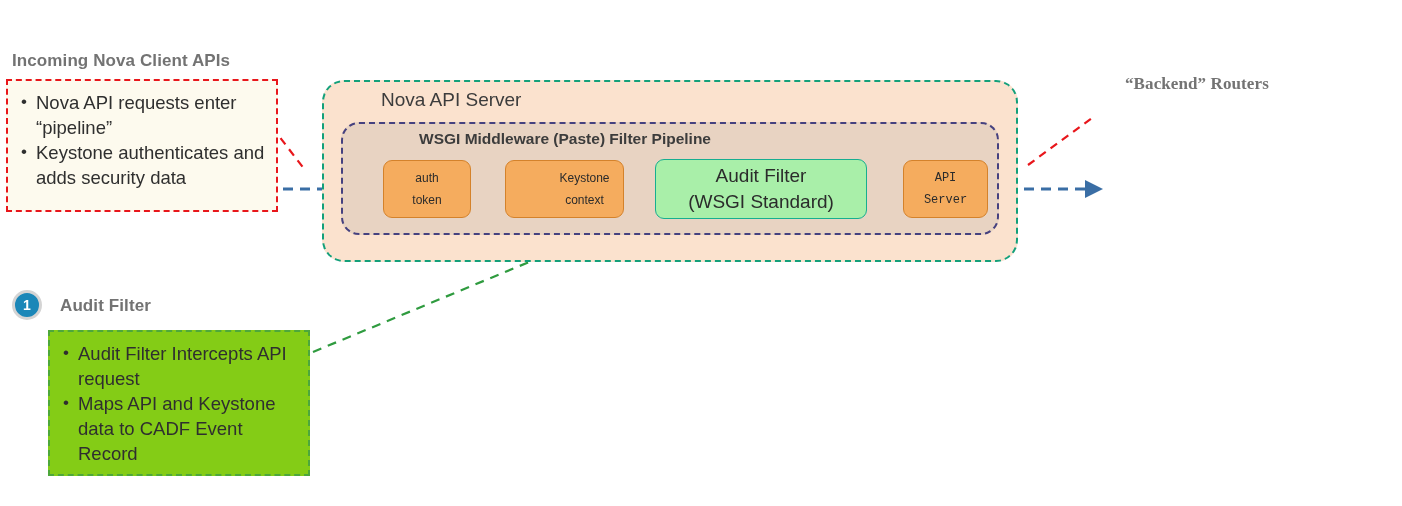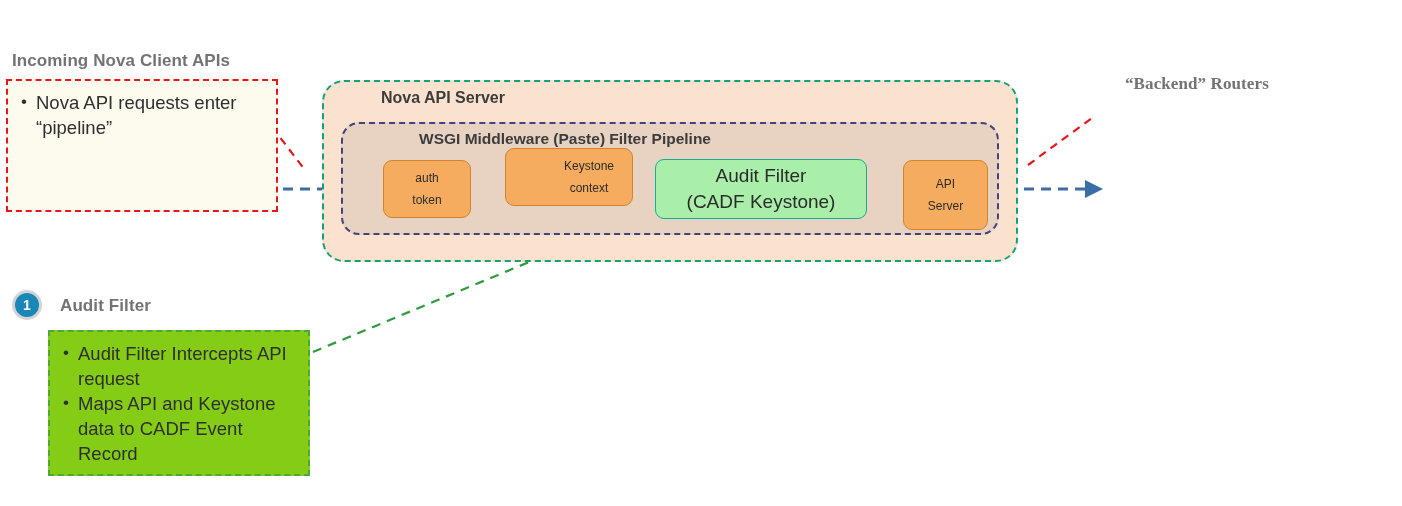--- a/index.html
+++ b/index.html
@@ -78,22 +78,22 @@
   
   .server-box {
     position: absolute;
     box-sizing: border-box;
     background: #FBE2CE;
     border: 2.5px dashed #13A07A;
     border-radius: 22px;
   }
   .server-title {
     position: absolute;
-    font-weight: bold;
-    font-size: 16px;
+    font-weight: normal;
+    font-size: 19px;
     color: #3c3c3c;
     white-space: nowrap;
   }
 
   
   .pipeline-box {
     position: absolute;
     box-sizing: border-box;
     background: rgba(190,175,165,0.30);
     border: 2px dashed #45417F;
@@ -198,47 +198,48 @@
     <g>
       <line x1="313" y1="352" x2="702" y2="190" stroke="#2F9B3F" stroke-width="2.2" stroke-dasharray="9,7"></line>
     </g>
   </svg>
 
   <div class="section-heading" style="left:12px; top:51px;">Incoming Nova Client  APIs</div>
 
   <div class="note-box" style="left:6px; top:79px; width:272px; height:133px;">
     <ul class="note-list">
       <li>Nova API requests enter “pipeline”</li>
+      <li>Keystone authenticates and adds security data</li>
     </ul>
   </div>
 
   <div class="server-box" style="left:322px; top:80px; width:696px; height:182px;"></div>
 
   <div class="server-title" style="left:381px; top:89px;">Nova API Server</div>
 
   <div class="pipeline-box" style="left:341px; top:122px; width:658px; height:113px;"></div>
 
   <div class="pipeline-title" style="left:383px; top:130px;">WSGI Middleware (Paste) Filter Pipeline</div>
 
   <div class="node orange" style="left:383px; top:160px; width:88px; height:58px;">
     <span class="node-line">auth</span>
     <span class="node-line">token</span>
   </div>
 
-  <div class="node orange" style="left:505px; top:148px; width:128px; height:58px;padding-left:40px;">
+  <div class="node orange" style="left:505px; top:160px; width:119px; height:58px;padding-left:40px;">
     <span class="node-line">Keystone</span>
     <span class="node-line">context</span>
   </div>
 
   <div class="node green" style="left:655px; top:159px; width:212px; height:60px;">
     <span class="node-line">Audit Filter</span>
-    <span class="node-line">(CADF Keystone)</span>
-  </div>
-
-  <div class="node orange" style="left:903px; top:160px; width:85px; height:70px;">
+    <span class="node-line">(WSGI Standard)</span>
+  </div>
+
+  <div class="node orange" style="left:903px; top:160px; width:85px; height:58px;font-family:Liberation Mono, monospace;">
     <span class="node-line">API</span>
     <span class="node-line">Server</span>
   </div>
 
   <div class="section-heading" style="left:1125px; top:74px;font-family:Liberation Serif, serif;">“Backend” Routers</div>
 
 
   <div class="step-badge" style="left:12px; top:290px;">1</div>
 
   <div class="section-heading" style="left:60px; top:296px;">Audit Filter</div>

